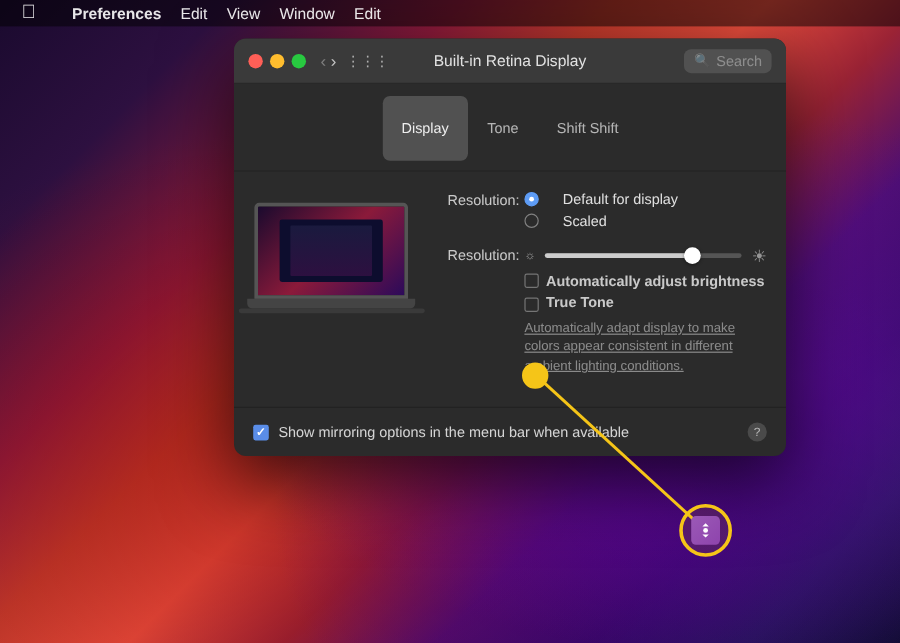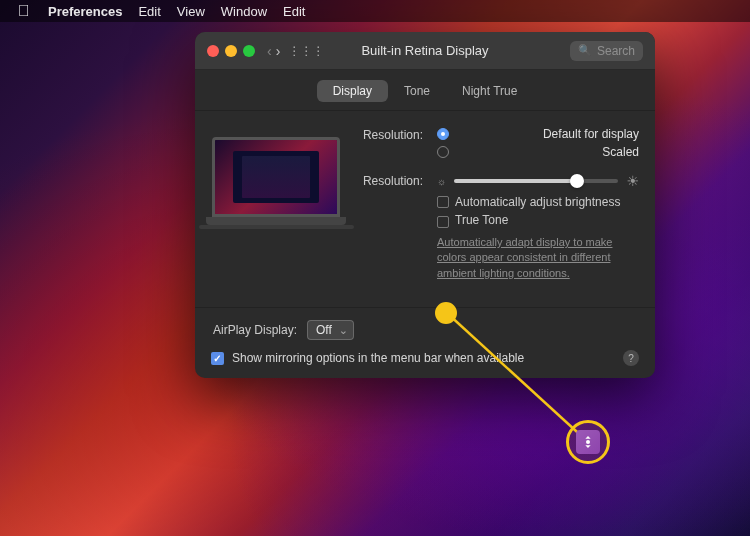--- a/index.html
+++ b/index.html
@@ -62,20 +62,21 @@
       cursor: default;
     }
 
     .menubar-item.apple {
       font-size: 16px;
       padding: 0 10px;
     }
 
     .menubar-item.bold {
       font-weight: 600;
+      margin-left: 12px;
     }
 
     
     .window {
       position: absolute;
       top: 32px;
       left: 195px;
       width: 460px;
       background: #2b2b2b;
       border-radius: 10px;
@@ -164,21 +165,21 @@
     
     .tabbar {
       display: flex;
       justify-content: center;
       gap: 0;
       padding: 10px 0 8px;
       border-bottom: 1px solid rgba(0,0,0,0.2);
     }
 
     .tab {
-      padding: 4px 16px;
+      padding: 20px 16px;
       font-size: 12px;
       color: rgba(255,255,255,0.65);
       cursor: pointer;
       border-radius: 6px;
     }
 
     .tab.active {
       background: rgba(255,255,255,0.18);
       color: rgba(255,255,255,0.9);
     }
@@ -261,35 +262,34 @@
       display: flex;
       align-items: flex-start;
       margin-bottom: 10px;
     }
 
     .setting-label {
       color: rgba(255,255,255,0.75);
       font-size: 12px;
       width: 80px;
       text-align: right;
-      padding-right: 14px;
+      padding-right: 4px;
       padding-top: 1px;
       flex-shrink: 0;
     }
 
     .setting-controls {
       flex: 1;
     }
 
     .radio-row {
       display: flex;
       align-items: center;
-      gap: 6px;
+      gap: 20px;
       margin-bottom: 4px;
-      justify-content: space-between;
     }
 
     .radio-btn {
       width: 12px;
       height: 12px;
       border-radius: 50%;
       border: 1.5px solid rgba(255,255,255,0.4);
       background: transparent;
       position: relative;
       flex-shrink: 0;
@@ -370,20 +370,21 @@
       height: 12px;
       border-radius: 2px;
       border: 1.5px solid rgba(255,255,255,0.35);
       background: transparent;
       flex-shrink: 0;
     }
 
     .checkbox-label {
       color: rgba(255,255,255,0.75);
       font-size: 12px;
+      font-weight: bold;
     }
 
     
     .truetone-label {
       font-size: 12px;
       color: rgba(255,255,255,0.75);
       margin-bottom: 4px;
     }
 
     .truetone-desc {
@@ -576,21 +577,21 @@
     <div class="titlebar-title">Built-in Retina Display</div>
     <div class="search-box">
       <span class="search-icon-sm">🔍</span>
       <span class="search-placeholder">Search</span>
     </div>
   </div>
 
   <div class="tabbar">
     <div class="tab active">Display</div>
     <div class="tab">Tone</div>
-    <div class="tab">Night True</div>
+    <div class="tab">Shift Shift</div>
   </div>
 
   <div class="content">
 
     <div class="preview-area">
       <div class="laptop-preview">
         <div class="laptop-screen">
           <div class="laptop-screen-inner">
             <div class="laptop-screen-content"></div>
           </div>
@@ -636,29 +637,20 @@
             <span class="checkbox-label truetone-label">True Tone</span>
           </div>
           <div class="truetone-desc">Automatically adapt display to make colors appear consistent in different ambient lighting conditions.</div>
         </div>
       </div>
 
     </div>
   </div>
 
   <div class="bottom-section">
-    <div class="airplay-row">
-      <div class="airplay-label">AirPlay Display:</div>
-      <div class="select-wrapper">
-        <select class="airplay-select">
-          <option>Off</option>
-          <option>On</option>
-        </select>
-      </div>
-    </div>
     <div class="mirroring-row">
       <div class="mirroring-checkbox"></div>
       <span class="mirroring-label">Show mirroring options in the menu bar when available</span>
       <div class="help-btn">?</div>
     </div>
   </div>
 
 </div>
 
 <div class="annotation-overlay">

